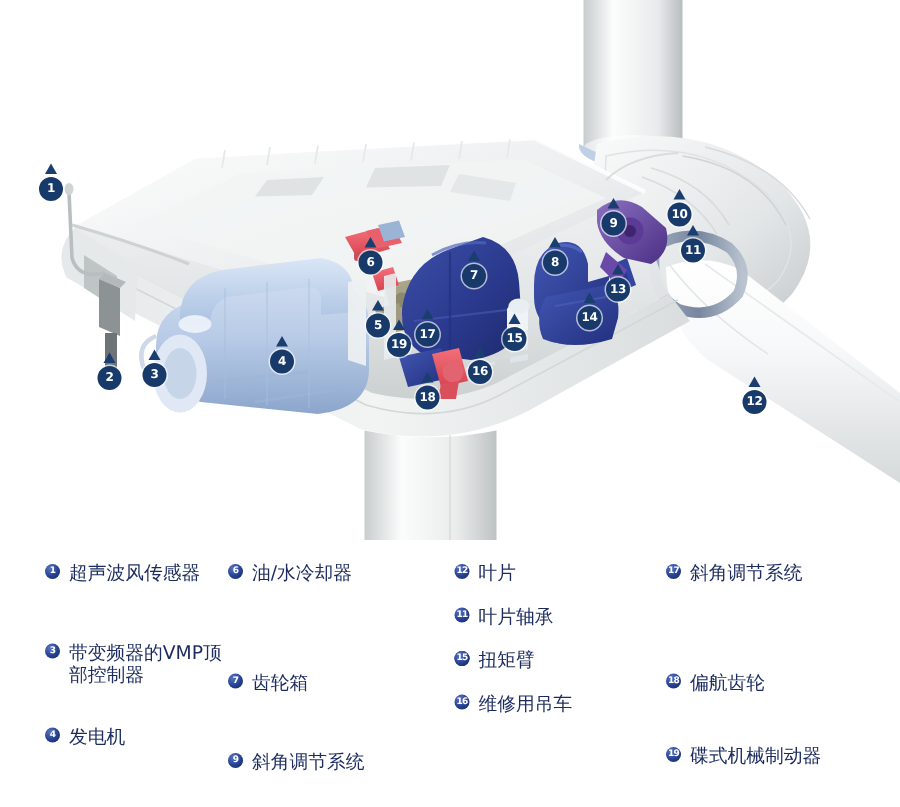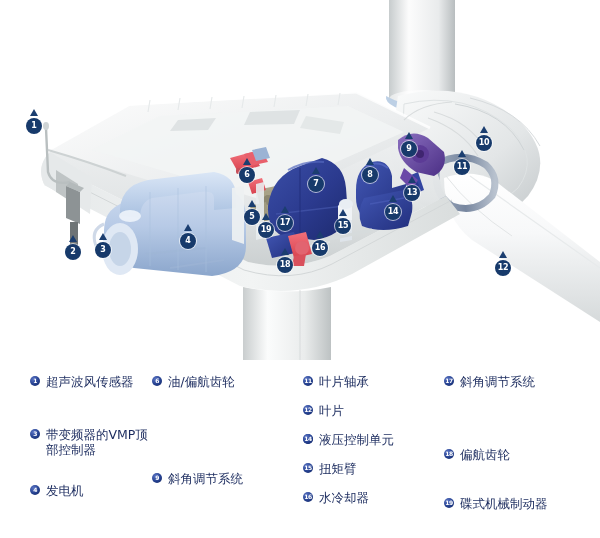--- a/index.html
+++ b/index.html
@@ -355,21 +355,21 @@
   <div id="marker-layer">
       <div class="marker" style="left: 26px; top: 118px; background: rgb(23, 58, 107);"><span class="tick"></span><span>1</span></div>
       <div class="marker" style="left: 65px; top: 244px; background: rgb(23, 58, 107);"><span class="tick"></span><span>2</span></div>
       <div class="marker" style="left: 95px; top: 242px; background: rgb(23, 58, 107);"><span class="tick"></span><span>3</span></div>
       <div class="marker" style="left: 180px; top: 233px; background: rgb(23, 58, 107);"><span class="tick"></span><span>4</span></div>
       <div class="marker" style="left: 244px; top: 209px; background: rgb(23, 58, 107);"><span class="tick"></span><span>5</span></div>
       <div class="marker" style="left: 239px; top: 167px; background: rgb(23, 58, 107);"><span class="tick"></span><span>6</span></div>
       <div class="marker" style="left: 308px; top: 176px; background: rgb(23, 58, 107);"><span class="tick"></span><span>7</span></div>
       <div class="marker" style="left: 362px; top: 167px; background: rgb(23, 58, 107);"><span class="tick"></span><span>8</span></div>
       <div class="marker" style="left: 401px; top: 141px; background: rgb(23, 58, 107);"><span class="tick"></span><span>9</span></div>
-      <div class="marker" style="left: 476px; top: 135px; background: rgb(23, 58, 107);"><span class="tick"></span><span>10</span></div>
+      <div class="marker" style="left: 445px; top: 135px; background: rgb(23, 58, 107);"><span class="tick"></span><span>10</span></div>
       <div class="marker" style="left: 454px; top: 159px; background: rgb(23, 58, 107);"><span class="tick"></span><span>11</span></div>
       <div class="marker" style="left: 495px; top: 260px; background: rgb(23, 58, 107);"><span class="tick"></span><span>12</span></div>
       <div class="marker" style="left: 404px; top: 185px; background: rgb(23, 58, 107);"><span class="tick"></span><span>13</span></div>
       <div class="marker" style="left: 385px; top: 204px; background: rgb(23, 58, 107);"><span class="tick"></span><span>14</span></div>
       <div class="marker" style="left: 335px; top: 218px; background: rgb(23, 58, 107);"><span class="tick"></span><span>15</span></div>
       <div class="marker" style="left: 312px; top: 240px; background: rgb(23, 58, 107);"><span class="tick"></span><span>16</span></div>
       <div class="marker" style="left: 277px; top: 215px; background: rgb(23, 58, 107);"><span class="tick"></span><span>17</span></div>
       <div class="marker" style="left: 277px; top: 257px; background: rgb(23, 58, 107);"><span class="tick"></span><span>18</span></div>
       <div class="marker" style="left: 258px; top: 222px; background: rgb(23, 58, 107);"><span class="tick"></span><span>19</span></div>
     </div>
@@ -391,55 +391,58 @@
     <div class="legend-item">
       <span class="bullet">4</span>
       <span class="lbl">发电机</span>
     </div>
 
   </div>
 
   <div class="legend-col c2">
     <div class="legend-item">
       <span class="bullet">6</span>
-      <span class="lbl">油/偏航齿轮</span>
+      <span class="lbl">油/水冷却器</span>
     </div>
     <div class="sp-44"></div>
+    <div class="legend-item">
+      <span class="bullet">7</span>
+      <span class="lbl">齿轮箱</span>
+    </div>
     <div class="sp-12"></div>
     <div class="sp-12"></div>
     <div class="legend-item">
       <span class="bullet">9</span>
       <span class="lbl">斜角调节系统</span>
     </div>
 
   </div>
 
   <div class="legend-col c3">
     <div class="legend-item">
+      <span class="bullet">12</span>
+      <span class="lbl">叶片</span>
+    </div>
+    <div class="legend-item">
       <span class="bullet">11</span>
       <span class="lbl">叶片轴承</span>
     </div>
     <div class="legend-item">
-      <span class="bullet">12</span>
-      <span class="lbl">叶片</span>
-    </div>
-    <div class="legend-item">
       <span class="bullet">13</span>
     </div>
     <div class="legend-item">
       <span class="bullet">14</span>
-      <span class="lbl">液压控制单元</span>
     </div>
     <div class="legend-item">
       <span class="bullet">15</span>
       <span class="lbl">扭矩臂</span>
     </div>
     <div class="legend-item">
       <span class="bullet">16</span>
-      <span class="lbl">水冷却器</span>
+      <span class="lbl">维修用吊车</span>
     </div>
   </div>
 
   <div class="legend-col c4">
     <div class="legend-item">
       <span class="bullet">17</span>
       <span class="lbl">斜角调节系统</span>
     </div>
     <div class="sp-44"></div>
     <div class="legend-item">

